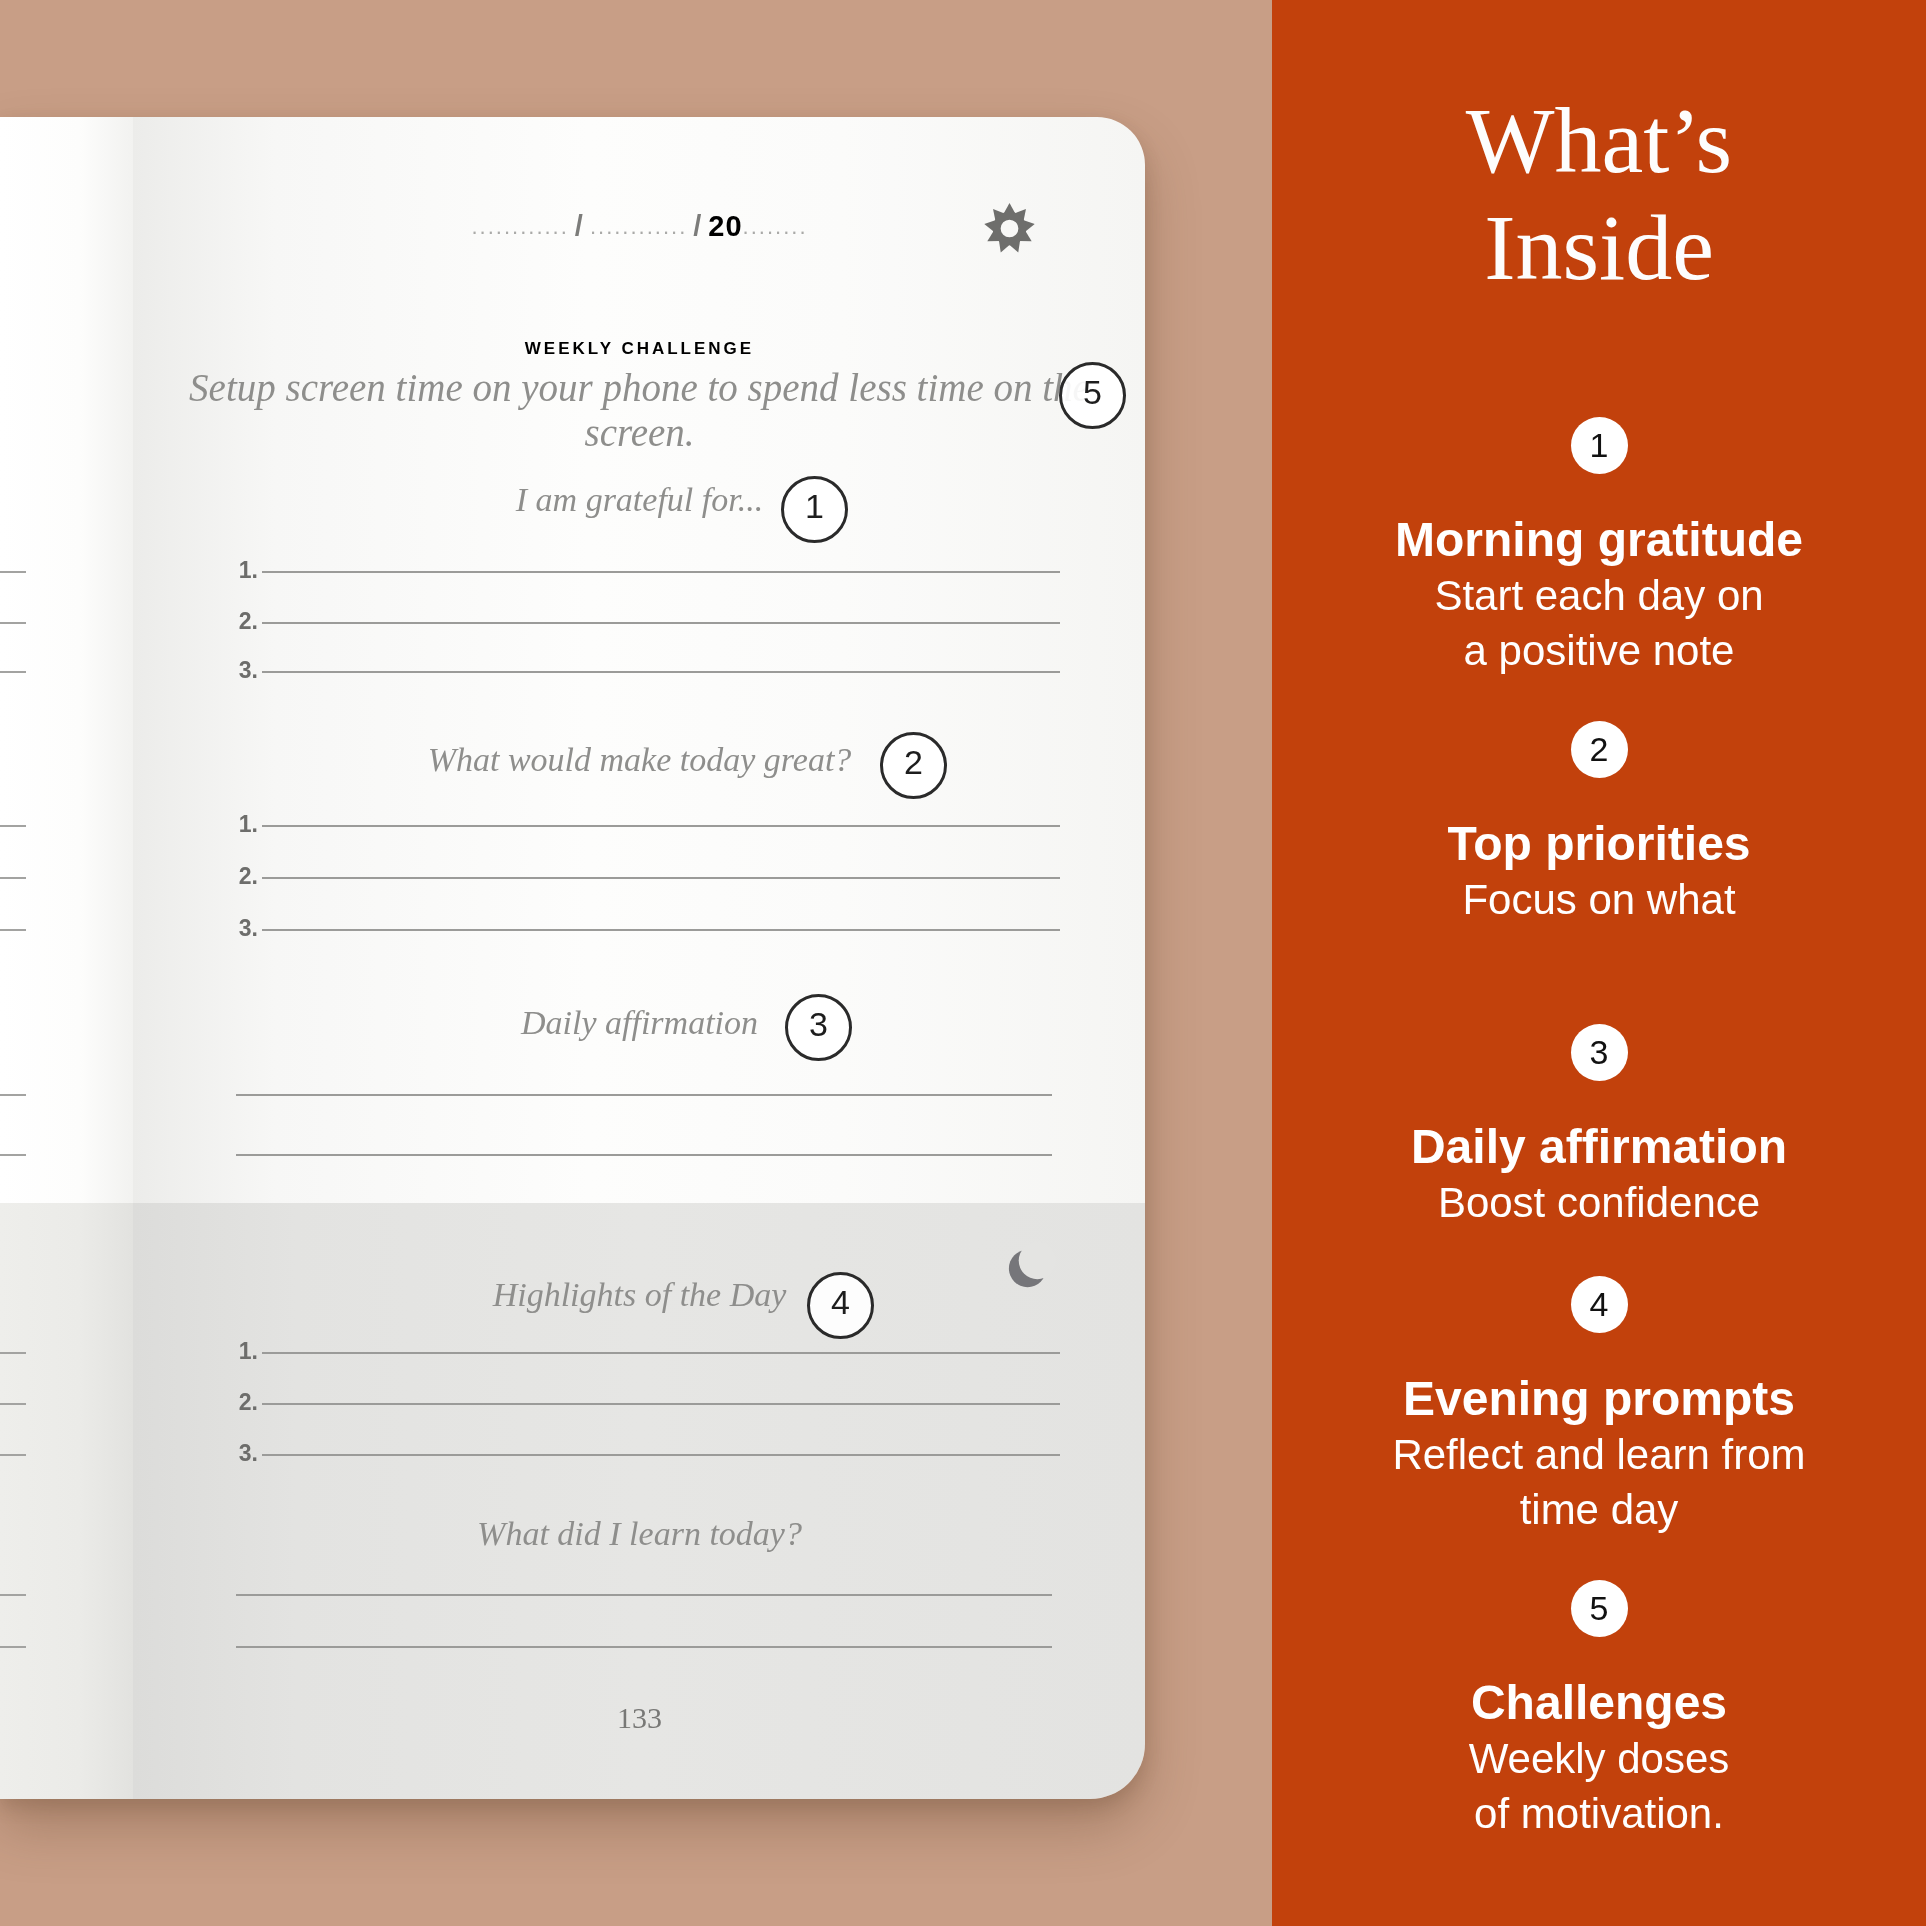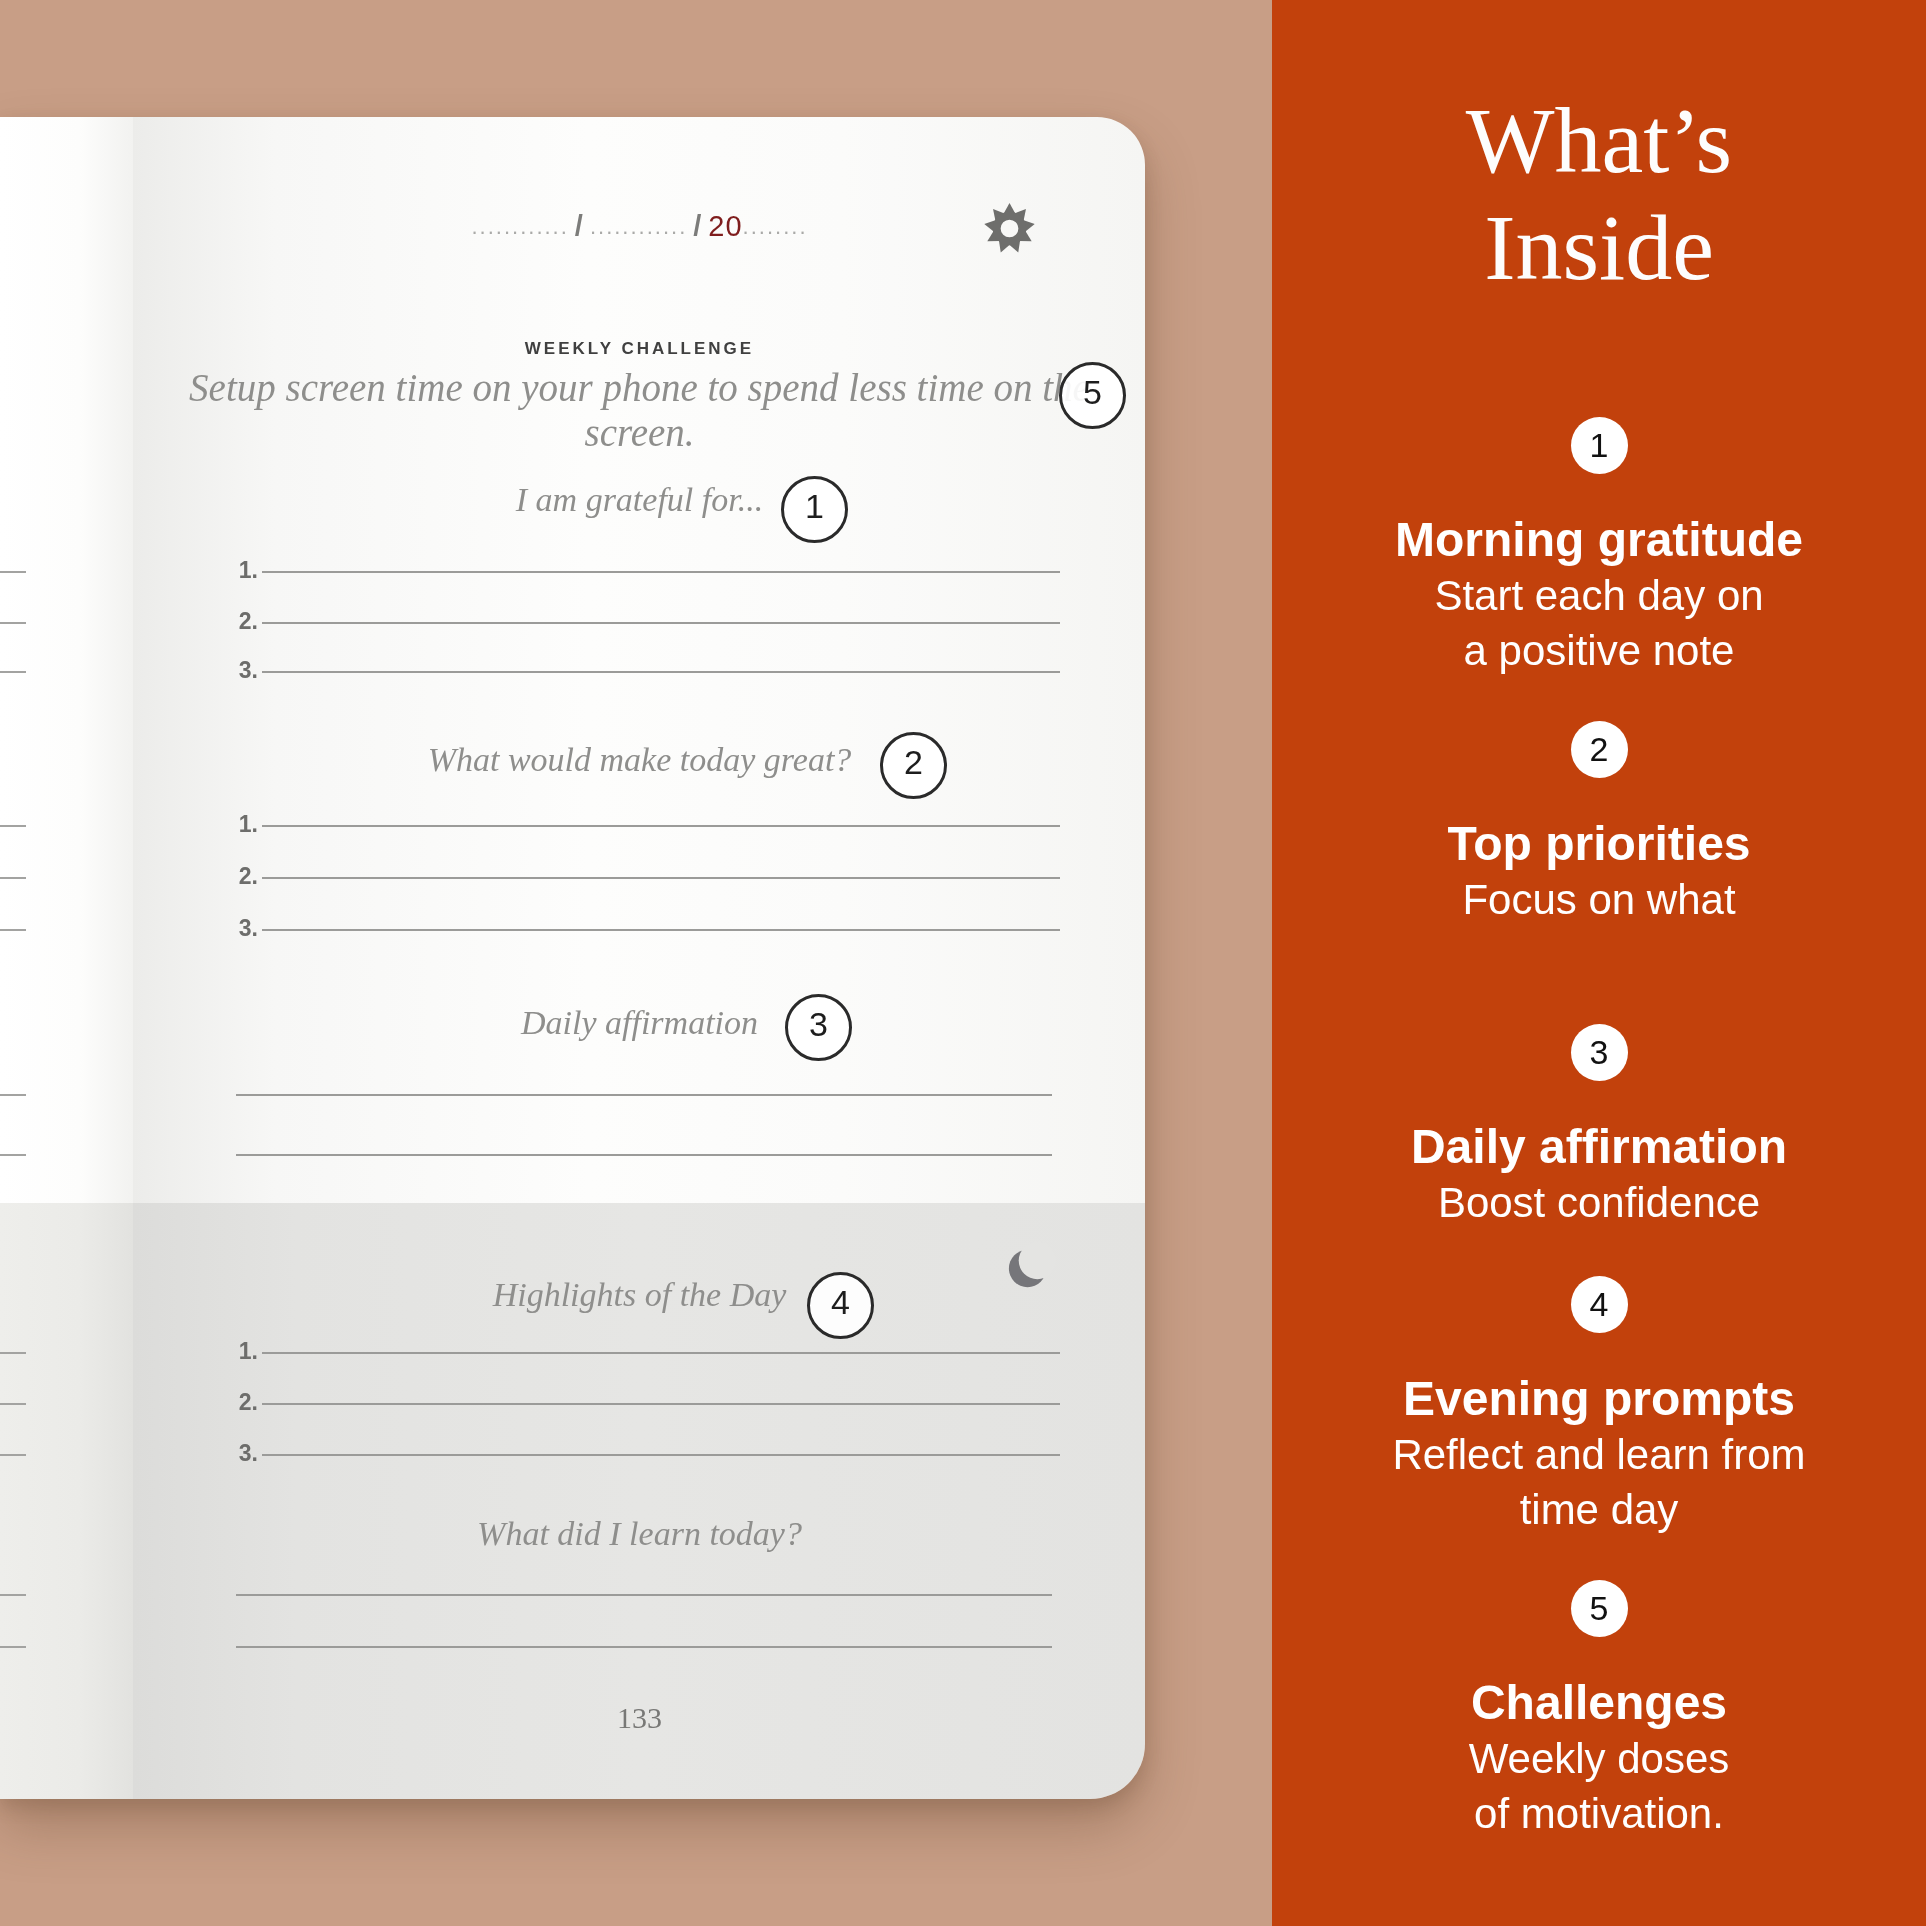--- a/index.html
+++ b/index.html
@@ -23,22 +23,22 @@
   .evening-main{position:absolute;left:133px;top:1086px;width:1013px;height:596px;
     background:linear-gradient(to right,#dcdcda 0%, #e3e3e1 16%, #e6e6e4 50%, #e3e3e1 100%);}
   
   .frag{position:absolute;left:0;width:26px;border-top:2px solid #a3a3a1;}
   
   .content{position:absolute;left:133px;top:0;width:1013px;height:1682px;}
   .centered{position:absolute;left:0;width:100%;text-align:center;}
   .date-row{top:93px;color:#a2a2a0;font-size:24px;letter-spacing:1px;}
   .date-dots{color:#aaaaa8;font-size:22px;letter-spacing:2px;vertical-align:2px;}
   .date-slash{color:#7c7c7a;font-weight:bold;font-size:29px;padding:0 6px;}
-  .date-year{color:#7f1d1d;font-weight:normal;font-size:29px;}
-  .wk-label{top:222px;font-size:17px;font-weight:bold;letter-spacing:3px;color:#404040;}
+  .date-year{color:#000000;font-weight:bold;font-size:29px;}
+  .wk-label{top:222px;font-size:17px;font-weight:bold;letter-spacing:3px;color:#000000;}
   .prompt{font-family:"Liberation Serif", serif;font-style:italic;color:#8e8e8c;}
   .wk-text{top:248px;font-size:39px;}
   .prompt-lg{font-size:34px;}
   .grateful{top:364px;}
   .great{top:624px;}
   .affirm{top:887px;}
   .highlights{top:1159px;}
   .learn{top:1398px;}
   
   .badge{

